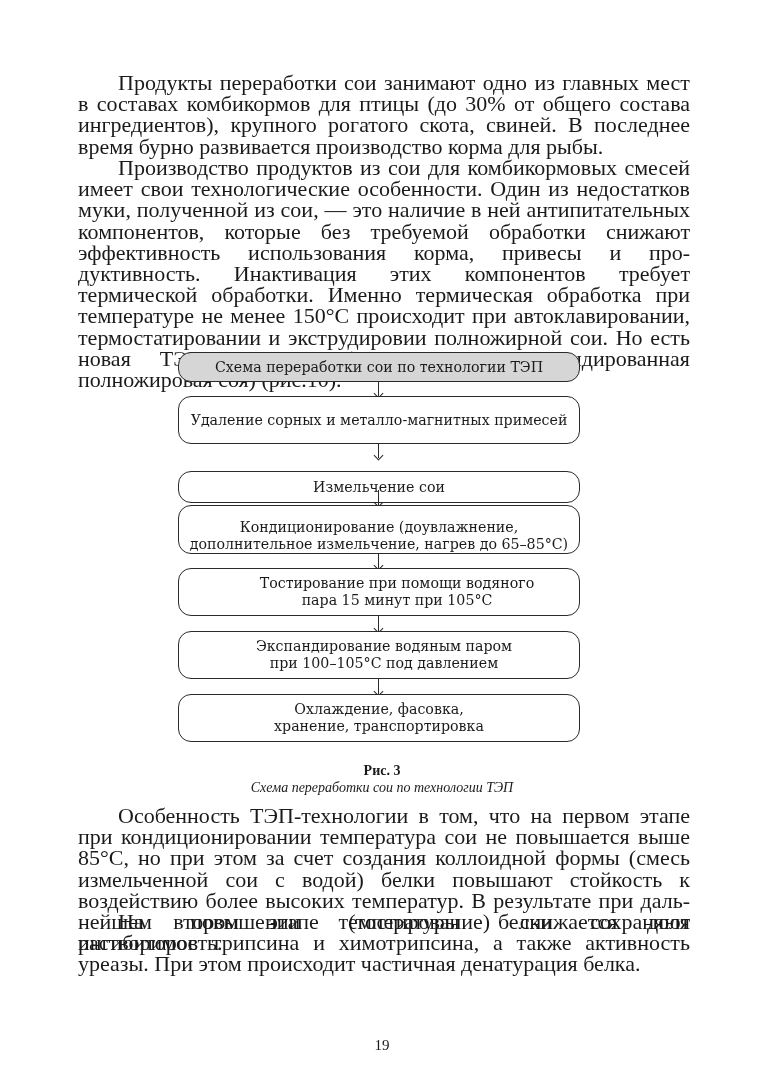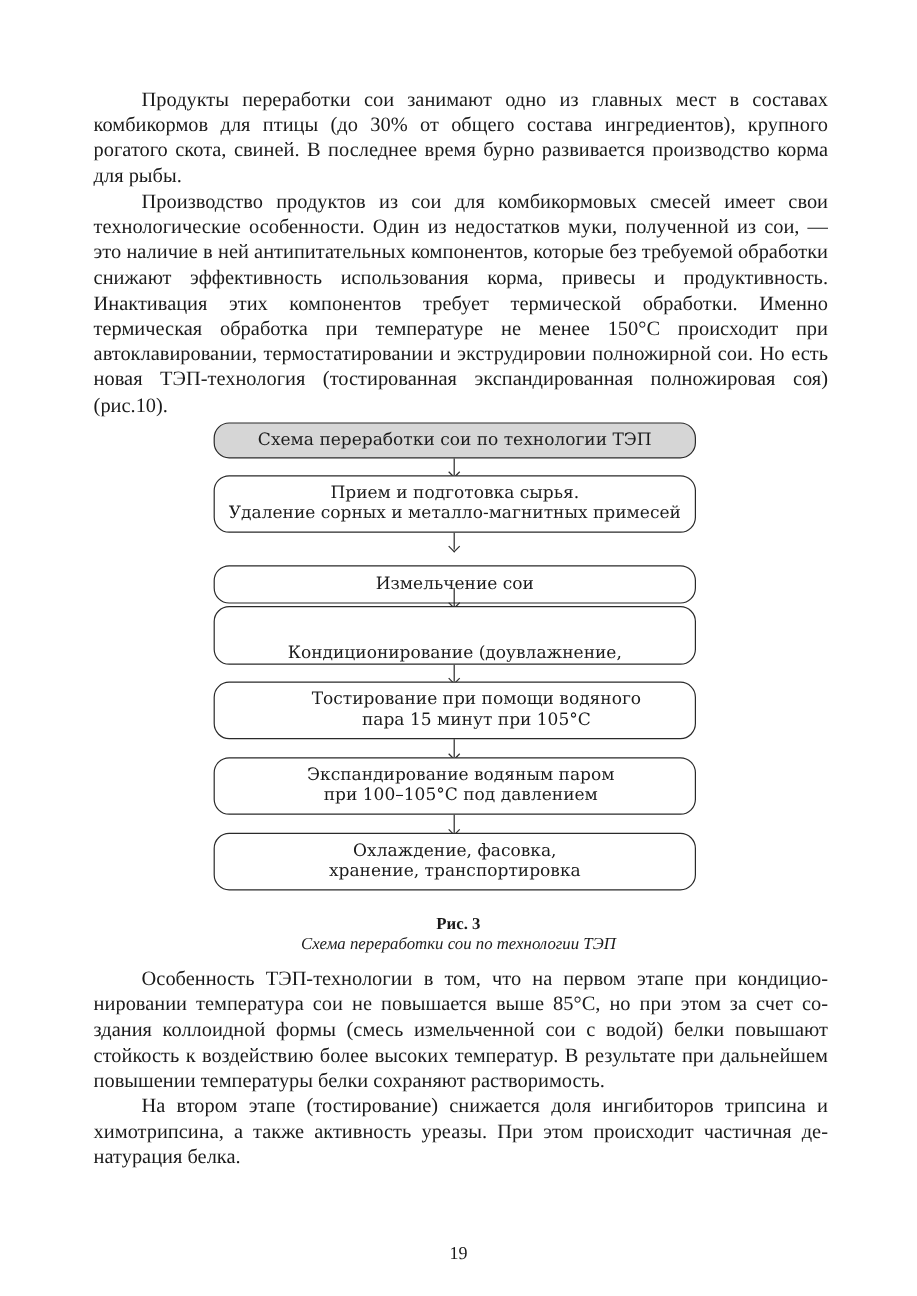--- a/index.html
+++ b/index.html
@@ -3,21 +3,21 @@
 <meta charset="utf-8">
 <style>
   html, body { margin: 0; padding: 0; background: #ffffff; }
   body { width: 764px; height: 1080px; position: relative; overflow: hidden; color: #1a1a1a; }
   .page { position: absolute; left: 0; top: 0; width: 764px; height: 1080px; }
   .para {
     position: absolute;
     left: 78px;
     width: 612px;
     font-family: "Liberation Serif", serif;
-    font-size: 17px;
+    font-size: 22px;
     line-height: 21.2px;
     margin: 0;
     text-align: justify;
     text-indent: 40px;
     hyphens: manual;
   }
   .p1 { top: 72px; }
   .p2 { top: 157px; }
   .p3 { top: 805px; }
   .p4 { top: 911px; }
@@ -90,32 +90,32 @@
   <p class="para p1">Продукты переработки сои занимают одно из главных мест в соста­вах комбикормов для птицы (до 30% от общего состава ингредиентов), крупно­го рогатого скота, свиней. В последнее время бурно развивается производство корма для рыбы.</p>
   <p class="para p2">Производство продуктов из сои для комбикормовых смесей имеет свои технологические особенности. Один из недостатков муки, полученной из сои, — это наличие в ней антипитательных компонентов, которые без требуе­мой обработки снижают эффективность использования корма, привесы и про­дуктивность. Инактивация этих компонентов требует термической обработки. Именно термическая обработка при температуре не менее 150°С происходит при автоклавировании, термостатировании и экструдировии полножирной сои. Но есть новая ТЭП-технология (тостированная экспандированная полножиро­вая соя) (рис.10).</p>
 
   <div class="flow">
     <div class="box header" style="top:0; height:30px;">
       <span>Схема переработки сои по технологии ТЭП</span>
     </div>
     <div class="arrow" style="top:30px; height:14px;"></div>
 
     <div class="box" style="top:44px; height:48px;">
-      <span>Прием и подготовка сырья.</span>
       <span>Удаление сорных и металло-магнитных примесей</span>
     </div>
     <div class="arrow" style="top:92px; height:14px;"></div>
 
     <div class="box" style="top:119px; height:32px;">
       <span>Измельчение сои</span>
     </div>
     <div class="arrow" style="top:138px; height:15px;"></div>
 
     <div class="box" style="top:153px; height:49px;justify-content:flex-end;">
       <span>Кондиционирование (доувлажнение,</span>
+      <span>дополнительное измельчение, нагрев до 65–85°С)</span>
     </div>
     <div class="arrow" style="top:202px; height:14px;"></div>
 
     <div class="box" style="top:216px; height:48px;padding-left:36px;">
       <span>Тостирование при помощи водяного</span>
       <span>пара 15 минут при 105°С</span>
     </div>
     <div class="arrow" style="top:264px; height:15px;"></div>
 
     <div class="box" style="top:279px; height:48px;padding-left:10px;">

